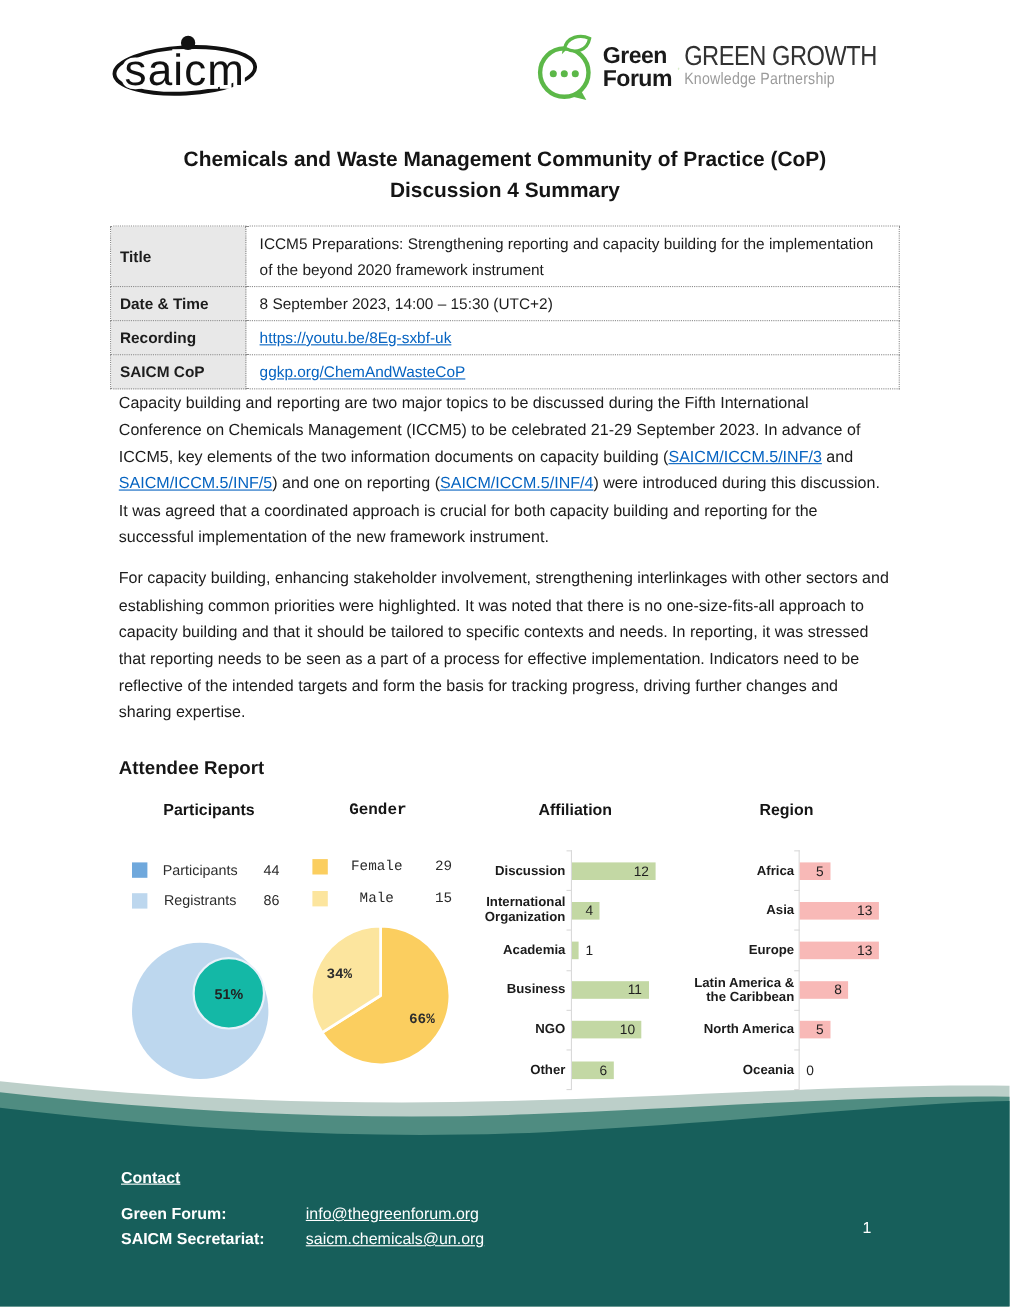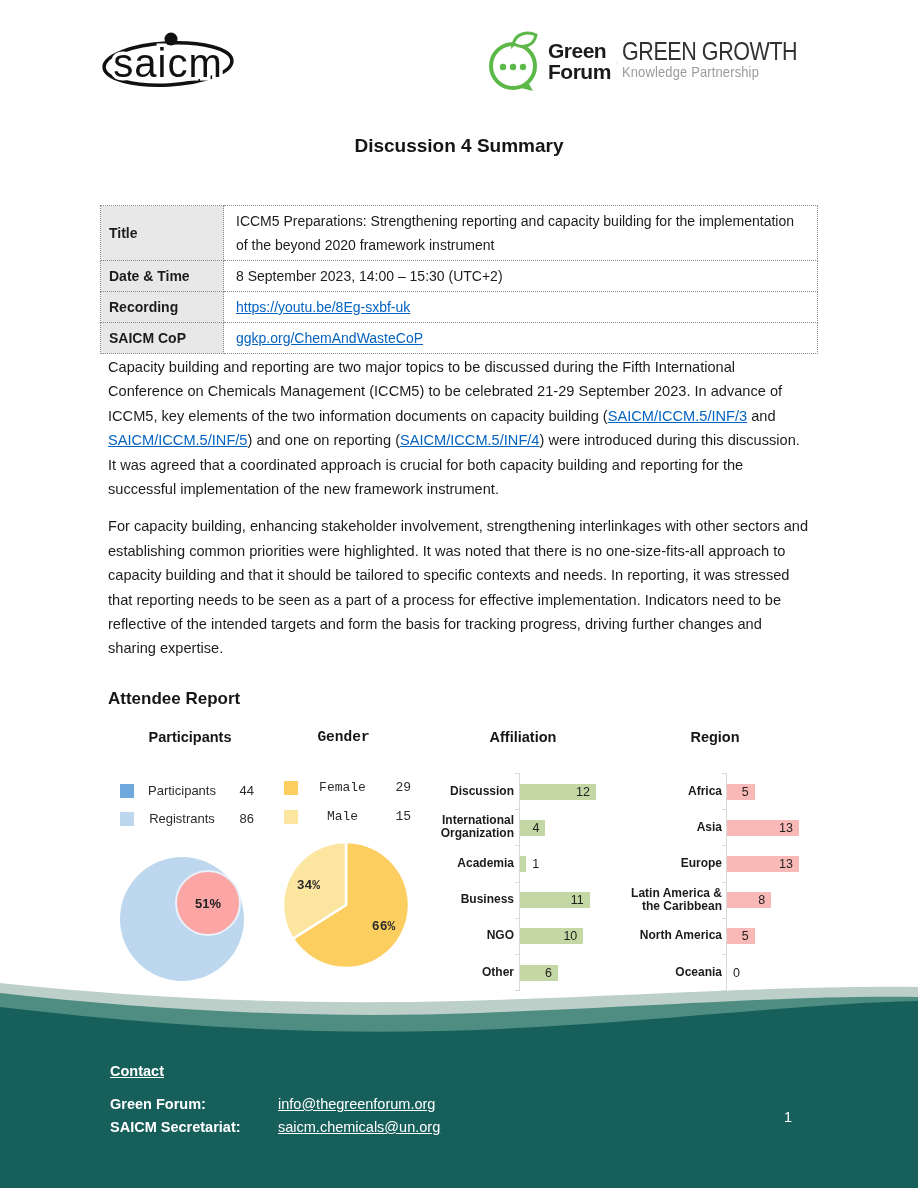--- a/index.html
+++ b/index.html
@@ -83,20 +83,21 @@
     <path d="M4,14 C2,4 18,0 30,6 C26,18 10,20 4,14 Z" fill="none" stroke="#7ac143" stroke-width="3"></path>
     <path d="M8,30 C7,24 15,21 22,24 C20,31 11,33 8,30 Z" fill="none" stroke="#7ac143" stroke-width="2.4"></path>
   </svg>
   <div class="ggkp-text">
     <div class="ggkp-line1">GREEN GROWTH</div>
     <div class="ggkp-line2">Knowledge Partnership</div>
   </div>
 </div>
 
 <div class="abs" id="main-heading">
+  <div>Chemicals and Waste Management Community of Practice (CoP)</div>
   <div>Discussion 4 Summary</div>
 </div>
 
 <table class="abs" id="info-table">
   <tbody>
       <tr>
     <td class="lbl">Title</td>
     <td class="val"><span>ICCM5 Preparations: Strengthening reporting and capacity building for the implementation of the beyond 2020 framework instrument</span></td>
   </tr>
   <tr>
@@ -131,21 +132,21 @@
           <span class="lab">Participants</span>
           <span class="v">44</span>
         </div>
         <div class="legend-row" style="left: 20px; top: 84px; width: 134px;">
           <span class="sw" style="background: rgb(189, 215, 238);"></span>
           <span class="lab">Registrants</span>
           <span class="v">86</span>
         </div>
       </div>
     <div id="p-outer" style="position: absolute; left: 20px; top: 130px; width: 124px; height: 124px; border-radius: 50%; background: rgb(189, 215, 238);"></div>
-    <div id="p-inner" style="position: absolute; left: 75px; top: 143px; width: 66px; height: 66px; border-radius: 50%; box-sizing: border-box; border: 2px solid rgb(233, 241, 250); display: flex; align-items: center; justify-content: center; font-size: 13px; font-weight: 700; color: rgb(34, 34, 34); background: #fca5a5;">
+    <div id="p-inner" style="position: absolute; left: 75px; top: 143px; width: 66px; height: 66px; border-radius: 50%; box-sizing: border-box; border: 2px solid rgb(233, 241, 250); display: flex; align-items: center; justify-content: center; font-size: 13px; font-weight: 700; color: rgb(34, 34, 34); background: #14b8a6;">
       <span>51%</span>
     </div>
   </div>
 
   <div class="col" id="g-col" style="left:176px;width:160px;font-family:Liberation Mono, monospace;">
     <div class="chart-title" style="left:0;width:135px;">Gender</div>
     <div id="g-legend">
         <div class="legend-row" style="left: 8px; top: 53px; width: 127px;">
           <span class="sw" style="background: rgb(251, 206, 95);"></span>
           <span class="lab">Female</span>

